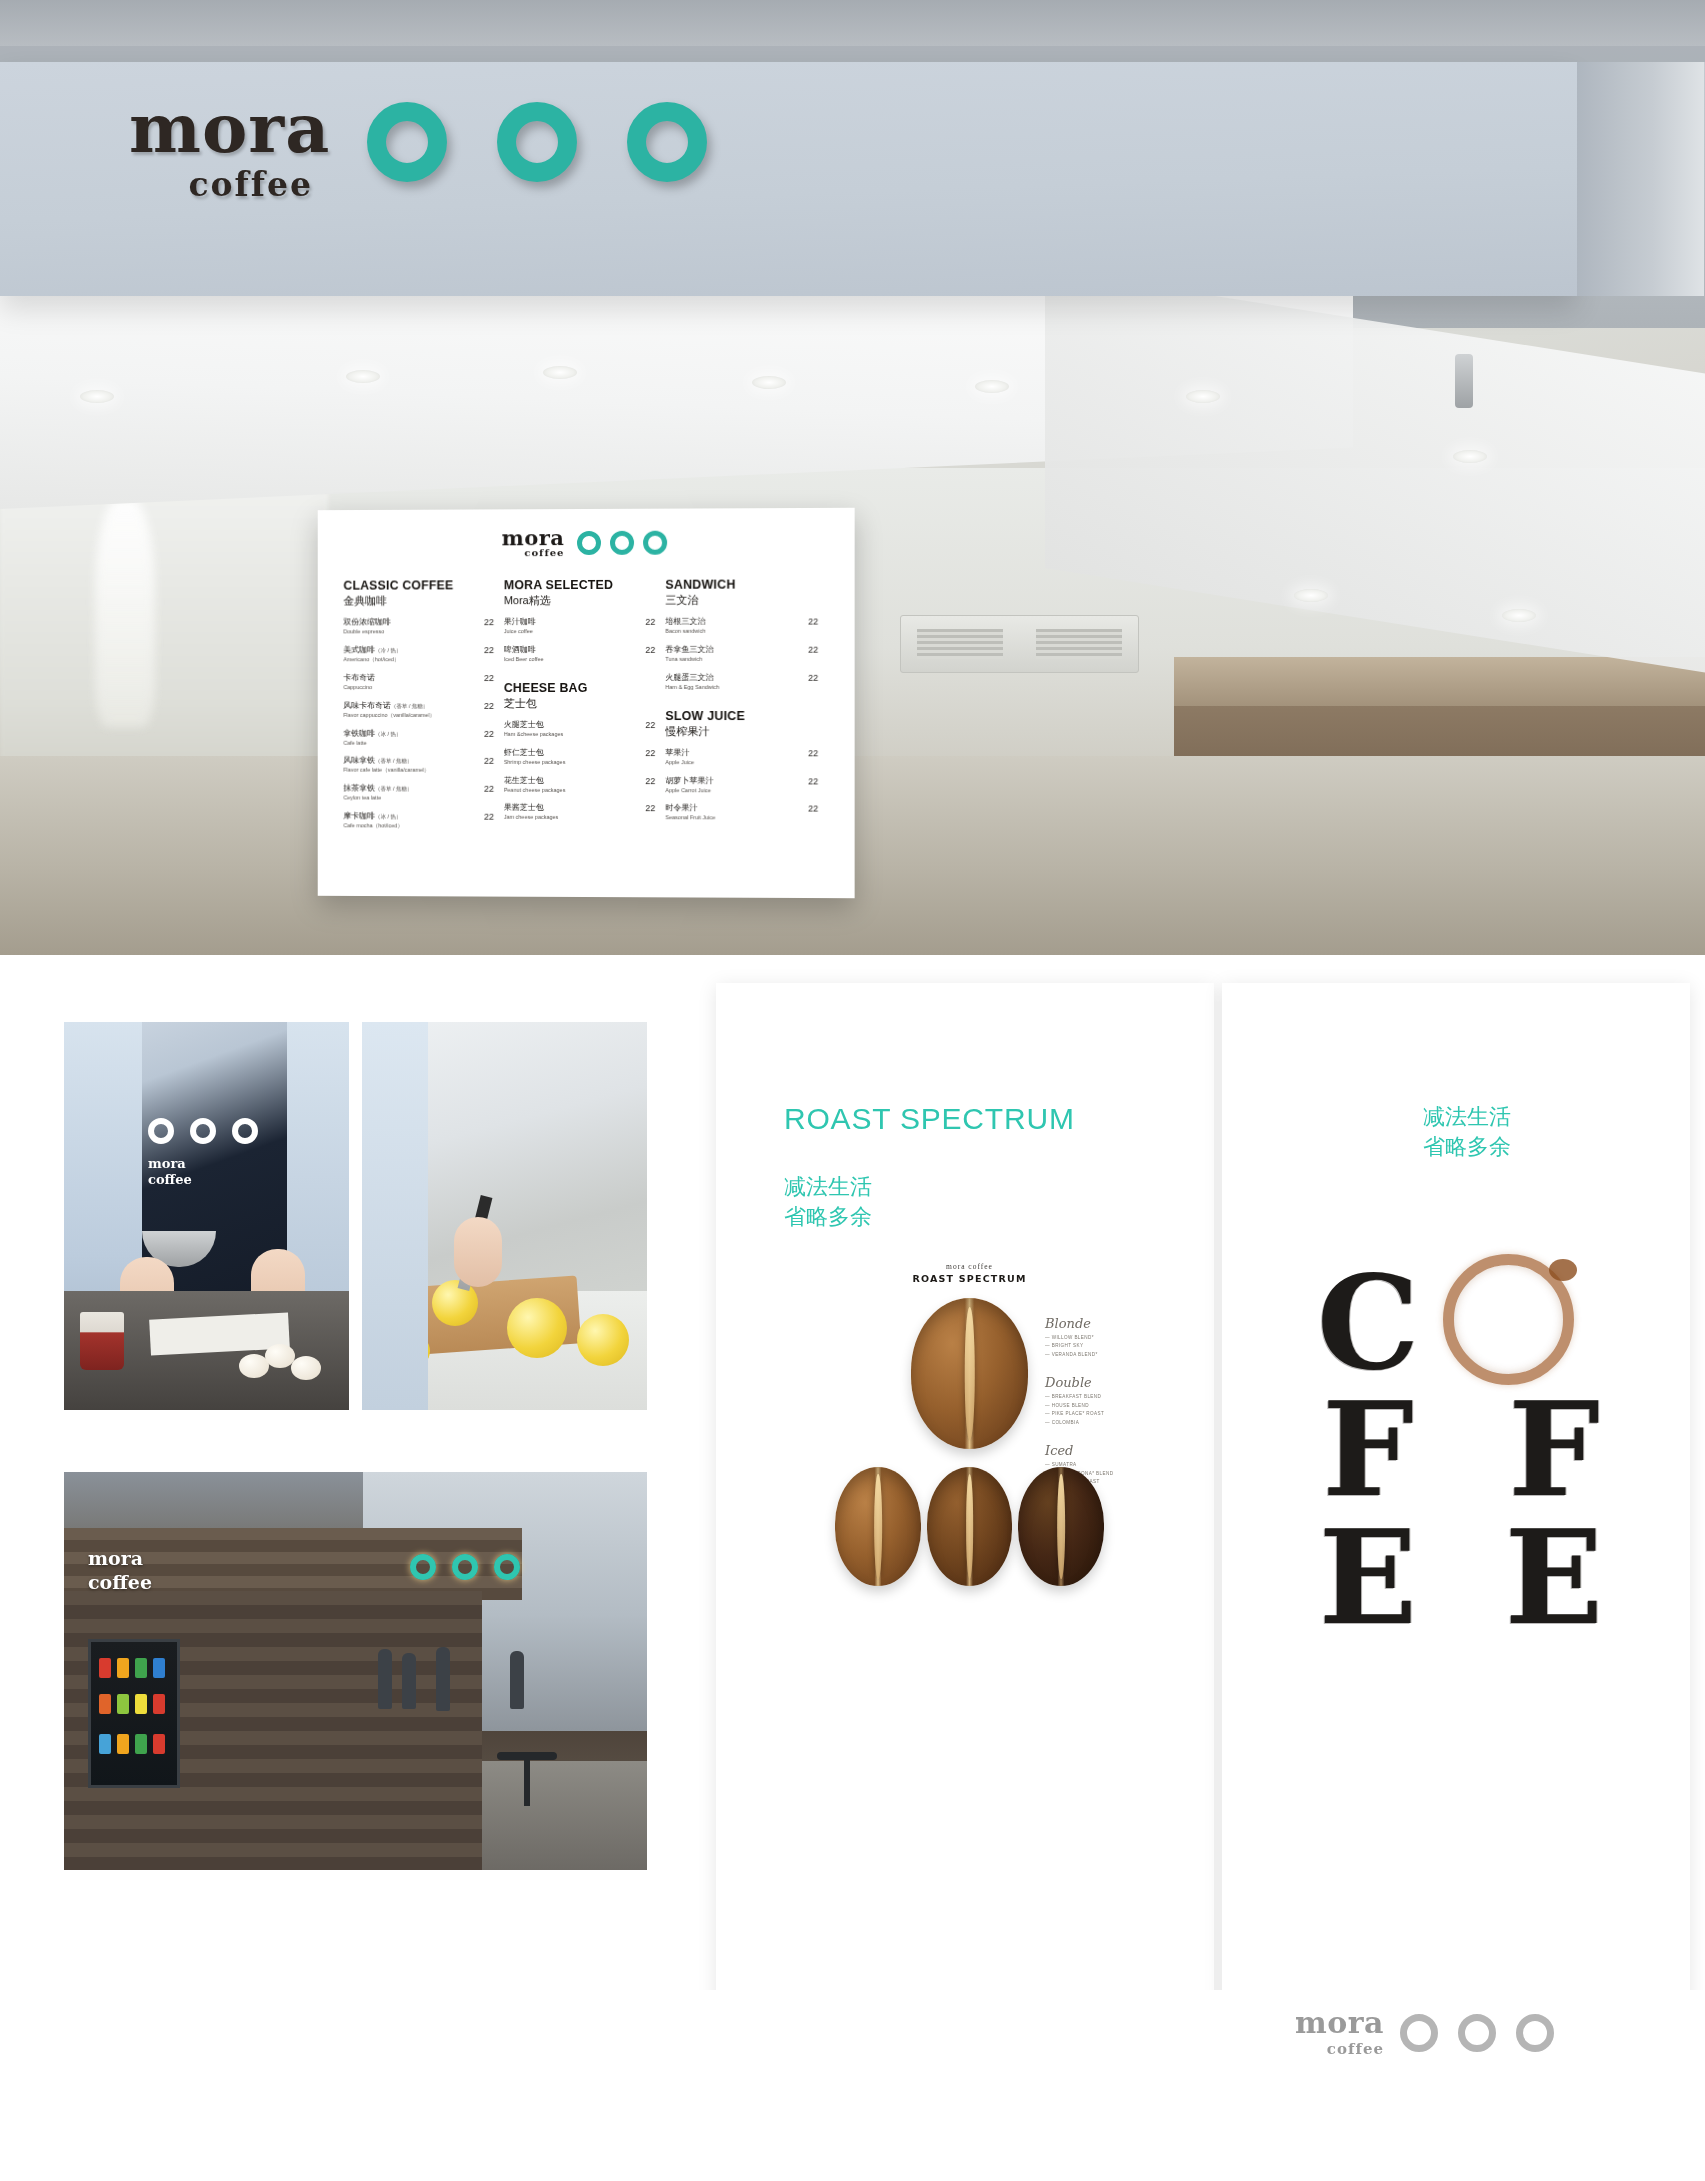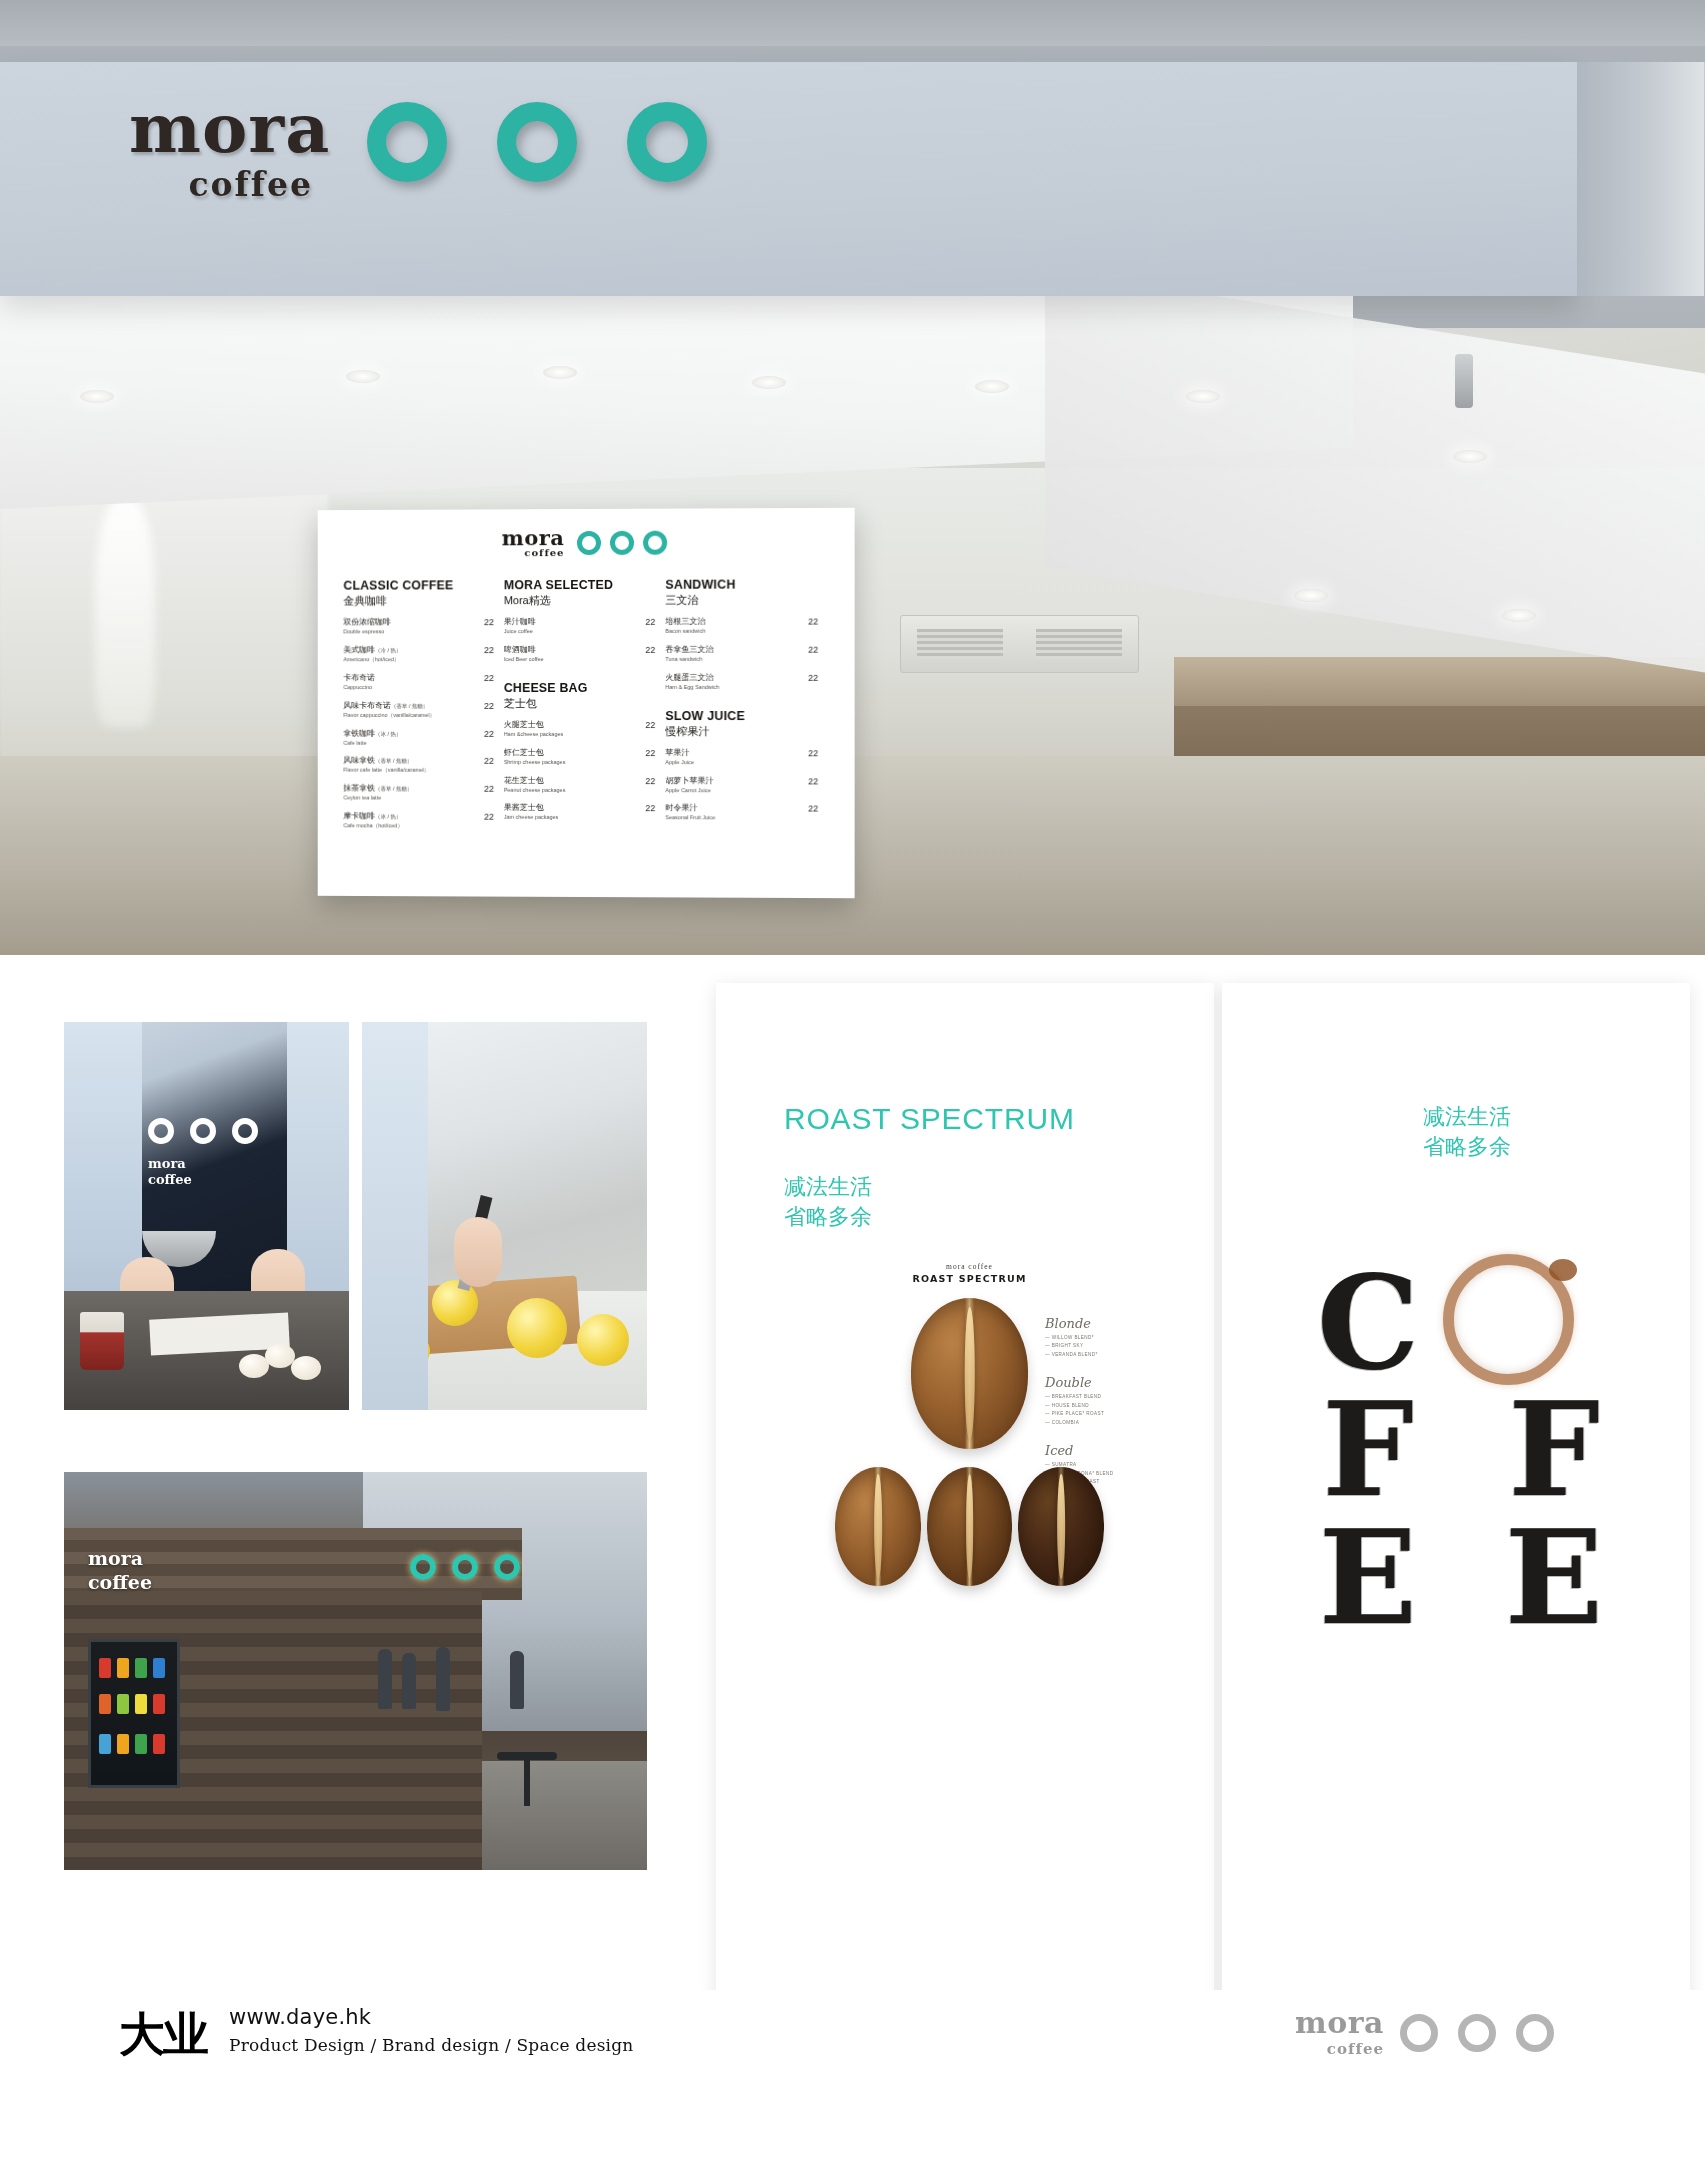--- a/index.html
+++ b/index.html
@@ -675,27 +675,20 @@
           <span>F</span>
           <span>E</span>
           <span>E</span>
         </div>
       <div class="coffee-stain"></div>
 
     </div>
   </section>
 
   <footer class="footer">
-    <div class="daye">
-      <div class="daye-cn">大业</div>
-      <div class="daye-txt">
-        <div class="daye-url">www.daye.hk</div>
-        <div class="daye-sub">Product Design  /  Brand design  /  Space design</div>
-      </div>
-    </div>
     <div class="footer-logo">
       <div class="fw">
         <div class="fm">mora</div>
         <div class="fc">coffee</div>
       </div>
       <div class="fr">
         <span></span>
         <span></span>
         <span></span>
       </div>

